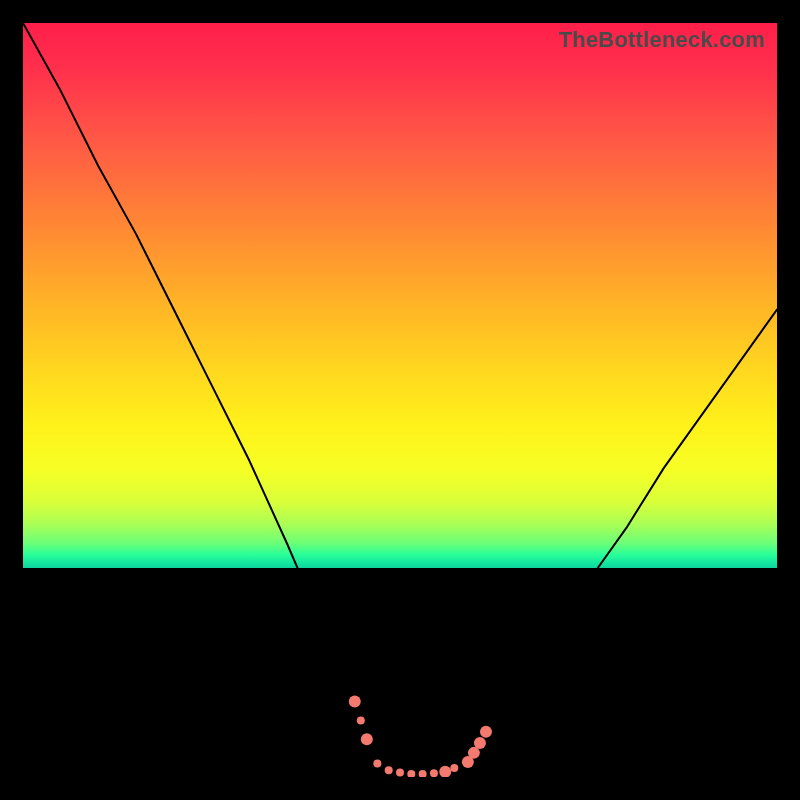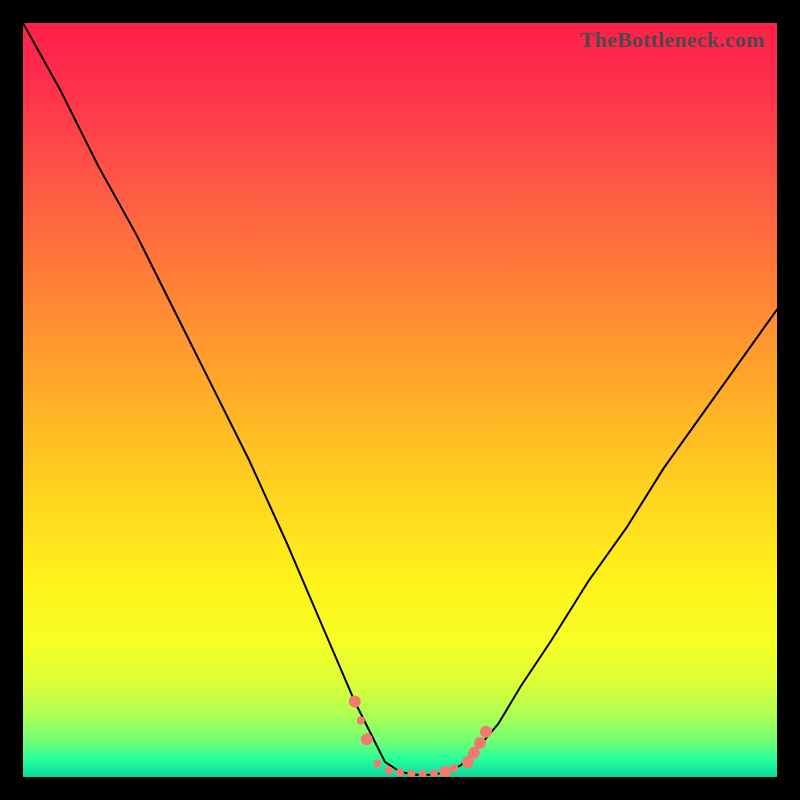--- a/index.html
+++ b/index.html
@@ -15,40 +15,39 @@
     position: relative;
     width: 800px;
     height: 800px;
     background: #000;
   }
   .plot-area {
     position: absolute;
     left: 23px;
     top: 23px;
     width: 754px;
-    height: 754px;
+    height: 545px;
     
     background: linear-gradient(
       to bottom,
       #ff1f4a 0%,
       #ff2f4c 8%,
       #ff5a45 22%,
       #ff8a33 38%,
       #ffb526 52%,
       #ffd81f 64%,
       #fff21a 74%,
       #f6ff25 82%,
       #d8ff3a 88%,
       #a9ff56 92%,
       #6bff78 95.5%,
       #2aff99 97.5%,
       #14e8a0 99%,
       #0fd49c 100%
     );
-    font-family: Liberation Serif, serif;
   }
   .watermark {
     position: absolute;
     top: 4px;
     right: 12px;
     color: #4a4a4a;
     font-size: 22px;
     font-weight: 600;
     letter-spacing: 0.2px;
     user-select: none;

